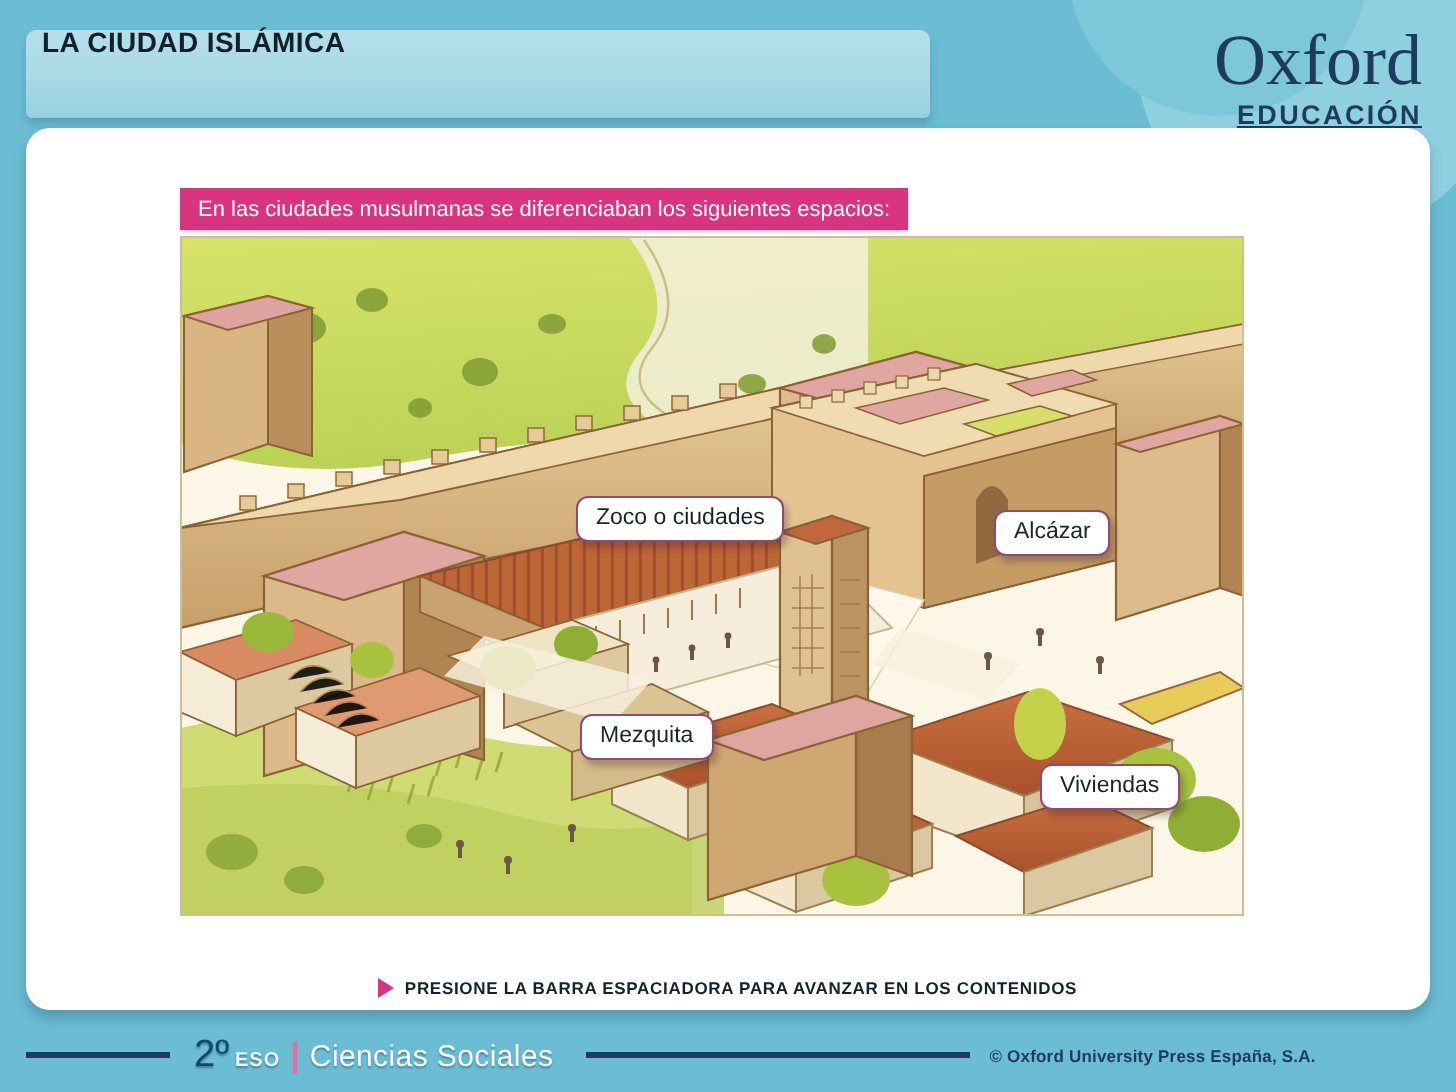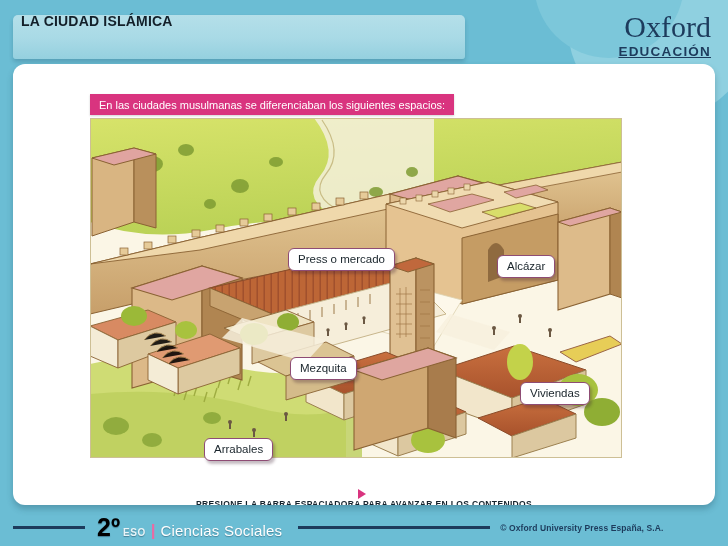--- a/index.html
+++ b/index.html
@@ -52,21 +52,21 @@
   
   #oxford-logo {
     position: absolute;
     right: 17px;
     top: 12px;
     text-align: right;
     line-height: 1;
   }
   #oxford-wordmark {
     font-family: "Liberation Serif", serif;
-    font-size: 30px;
+    font-size: 36px;
     color: #1d3b5c;
     letter-spacing: 0px;
     display: block;
   }
   #oxford-subtitle {
     font-size: 13.5px;
     font-weight: bold;
     color: #1d3b5c;
     letter-spacing: 1.2px;
     display: block;
@@ -138,21 +138,20 @@
 
   
   #instruction-bar {
     position: absolute;
     left: 0;
     top: 425px;
     width: 100%;
     display: flex;
     align-items: center;
     justify-content: center;
-    flex-direction: column;
   }
   #play-arrow-icon {
     width: 0; height: 0;
     border-left: 8px solid #d9347f;
     border-top: 5px solid transparent;
     border-bottom: 5px solid transparent;
     margin-right: 5px;
   }
   #instruction-text {
     font-size: 8.5px;
@@ -180,23 +179,23 @@
   }
   #footer-rule-left  { width: 72px; margin-left: 13px; margin-right: 12px; }
   #footer-rule-right { width: 192px; margin-left: 16px; margin-right: 10px; }
   #course-label {
     white-space: nowrap;
     line-height: 1;
     display: flex;
     align-items: baseline;
   }
   #course-grade {
-    font-size: 25px;
-    font-weight: bold;
-    color: #000000;
+    font-size: 19px;
+    font-weight: normal;
+    color: #0c4a6e;
     text-shadow: 0 1px 1px rgba(20,50,70,0.45);
   }
   #course-level {
     font-size: 10px;
     font-weight: bold;
     color: #e8f4f8;
     letter-spacing: 0.5px;
     margin-left: 3px;
     text-shadow: 0 1px 1px rgba(20,50,70,0.45);
   }
@@ -533,25 +532,24 @@
           <circle cx="430" cy="198" r="2"></circle>
             <rect x="429" y="199" width="2" height="6"></rect>
           <circle cx="460" cy="212" r="2"></circle>
             <rect x="459" y="213" width="2" height="6"></rect>
         </g>
 
         <rect x="0.5" y="0.5" width="531" height="339" fill="none" stroke="#cdbf95" stroke-width="1"></rect>
       </svg>
     </div>
 
-    <div class="callout" id="callout-zoco">Press o mercado</div>
+    <div class="callout" id="callout-zoco">Zoco o ciudades</div>
     <div class="callout" id="callout-alcazar">Alcázar</div>
     <div class="callout" id="callout-mezquita">Mezquita</div>
     <div class="callout" id="callout-viviendas">Viviendas</div>
-    <div class="callout" id="callout-arrabales">Arrabales</div>
 
     <div id="instruction-bar">
       <span id="play-arrow-icon"></span>
       <span id="instruction-text">PRESIONE LA BARRA ESPACIADORA PARA AVANZAR EN LOS CONTENIDOS</span>
     </div>
 
   </div>
 
   <div id="footer">
     <div class="footer-rule" id="footer-rule-left"></div>

